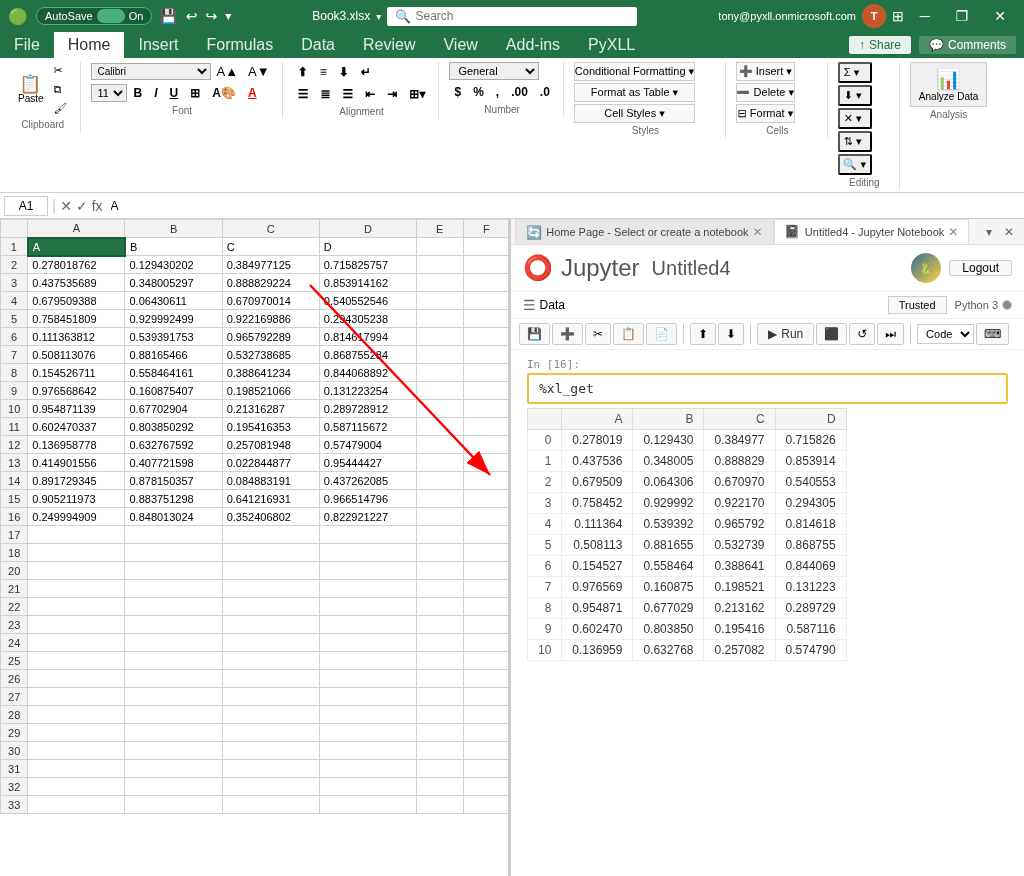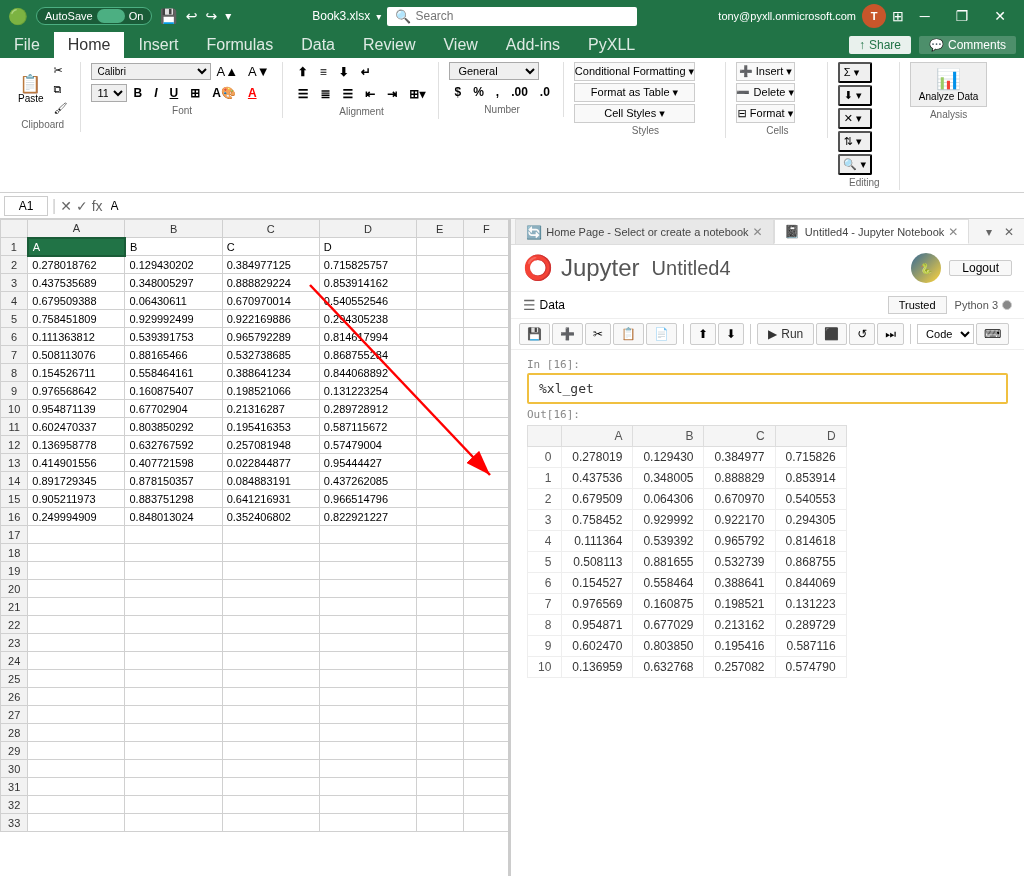--- a/index.html
+++ b/index.html
@@ -514,29 +514,20 @@
               <tr>
                 <th class="row-header">18</th>
                 <td></td>
                 <td></td>
                 <td></td>
                 <td></td>
                 <td></td>
                 <td></td>
               </tr>
               <tr>
-                <th class="row-header">19</th>
-                <td></td>
-                <td></td>
-                <td></td>
-                <td></td>
-                <td></td>
-                <td></td>
-              </tr>
-              <tr>
                 <th class="row-header">20</th>
                 <td></td>
                 <td></td>
                 <td></td>
                 <td></td>
                 <td></td>
                 <td></td>
               </tr>
               <tr>
                 <th class="row-header">21</th>
@@ -732,21 +723,20 @@
       </select>
       <button class="jt-btn">⌨</button>
     </div>
 
     <div class="jupyter-cells">
       <div>
         <div class="cell-in-label">In [16]:</div>
         <div class="cell-input">
           <span>%xl_get</span>
         </div>
-        <div class="cell-out-label">Out[16]:</div>
 
         <table class="jupyter-table">
           <thead>
             <tr id="jupyter-table-head">
                 <th></th>
                 <th>A</th>
                 <th>B</th>
                 <th>C</th>
                 <th>D</th>
               </tr>

